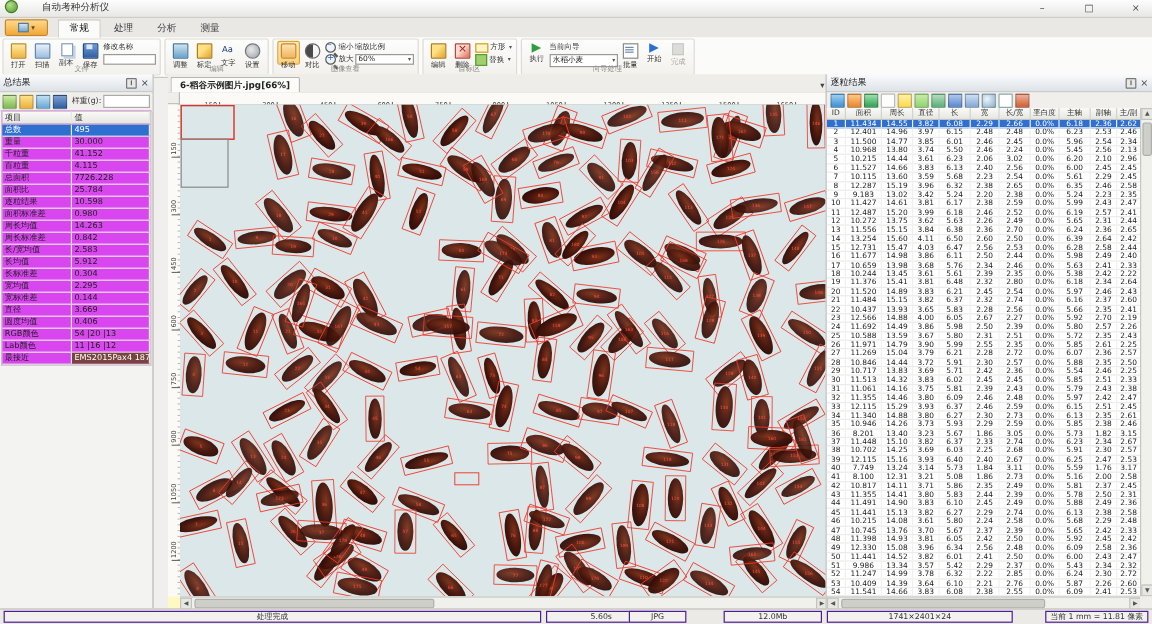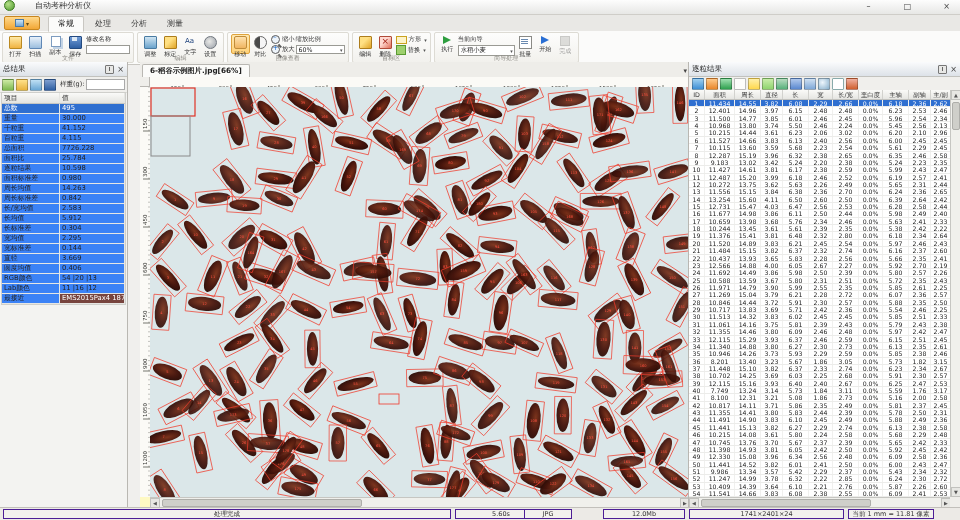--- a/index.html
+++ b/index.html
@@ -76,21 +76,21 @@
   .panelhead .sp{flex:1;}
   .pinic{width:7px;height:7px;border:1px solid #777;border-radius:1px;background:#e8e8e6;position:relative;}
   .pinic::after{content:"";position:absolute;left:2.5px;top:1px;width:1px;height:4px;background:#666;}
   .closex{font-size:8px;color:#444;line-height:7px;}
   
   .lpanel{position:absolute;left:0;top:0;width:128px;height:445px;background:#f3f3f1;border-right:1px solid #b9b7b2;box-sizing:border-box;}
   .ptools{height:15px;display:flex;align-items:center;gap:2px;padding:0 2px;background:#f0efec;border-bottom:1px solid #dcdcd8;}
   .mi{width:10px;height:10px;border-radius:1px;border:1px solid rgba(0,0,0,.25);}
   .ptools .wlabel{font-size:6.5px;color:#333;margin-left:2px;white-space:nowrap;}
   .ptools .winput{flex:1;height:9px;background:#fff;border:1px solid #aaa;min-width:8px;}
-  .ltbl{position:absolute;left:1px;right:1px;top:30px;background:#3b82f6;border:1px solid #cfcfcb;}
+  .ltbl{position:absolute;left:1px;right:1px;top:30px;background:#d946ef;border:1px solid #cfcfcb;}
   .lrow{display:grid;grid-template-columns:58px 1fr;height:9px;line-height:9px;font-size:6.8px;
         border-bottom:1px solid #e6e6e3;}
   .lrow>div{padding:0 2px;white-space:nowrap;overflow:hidden;border-right:1px solid #e6e6e3;}
   .lrow.head{background:linear-gradient(#fafaf8,#e4e4e0);height:10px;line-height:10px;color:#333;border-bottom:1px solid #c6c6c2;}
   .lrow.sel{background:#2f6fd0;color:#fff;}
   .lrow .vdark{background:#77443e;color:#fff;}
   
   .doc{position:absolute;left:140px;top:0;width:560px;height:445px;background:#fef9c3;}
   .tabstrip{height:15px;background:#eeede9;border-bottom:1px solid #b9b7b2;display:flex;align-items:flex-end;}
   .dtab{margin-left:2px;padding:1px 7px 1px;font-size:7.3px;font-weight:bold;color:#222;background:#fbfbf9;
@@ -2317,16 +2317,16 @@
     </div>
 
   </div>
 
   <div class="statusbar">
     <div class="seg" style="left:3px;width:448px;">处理完成</div>
     <div class="seg" style="left:455px;width:92px;">5.60s</div>
     <div class="seg" style="left:524px;width:48px;">JPG</div>
     <div class="seg" style="left:603px;width:82px;">12.0Mb</div>
     <div class="seg" style="left:689px;width:155px;">1741×2401×24</div>
-    <div class="seg" style="left:848px;width:86px;">当前 1 mm = 11.81 像素</div>
+    <div class="seg" style="left:871px;width:86px;">当前 1 mm = 11.81 像素</div>
   </div>
 
 </div>
 
 </body></html>

